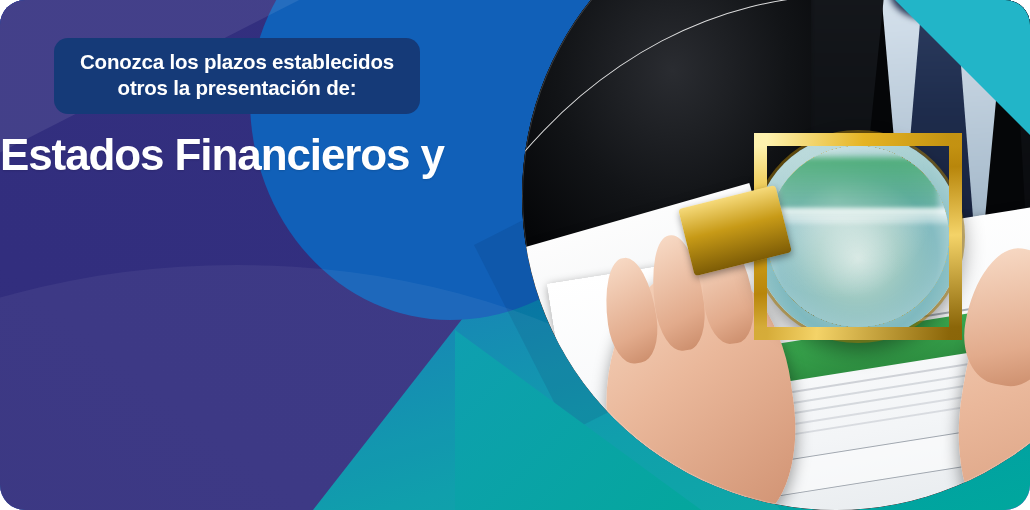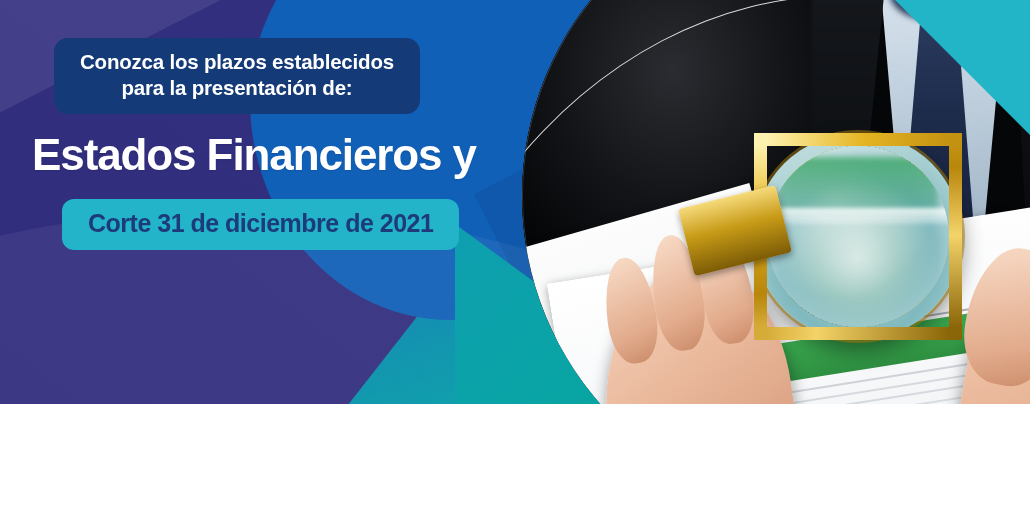--- a/index.html
+++ b/index.html
@@ -6,23 +6,24 @@
   * { margin:0; padding:0; box-sizing:border-box; }
   html,body{ background:#ffffff; }
   body{
     font-family:"Liberation Sans", sans-serif;
     -webkit-font-smoothing:antialiased;
   }
 
   #banner{
     position:relative;
     width:1030px;
-    height:404px;
+    height:510px;
     overflow:hidden;
     background:#d946ef;
+    border-radius:25px;
   }
 
   
   .bg-base{
     position:absolute; inset:0;
     background:linear-gradient(163deg,
         #0f46a0 0%,
         #0f4aa2 14%,
         #0d62ab 34%,
         #0a82b0 55%,
@@ -333,21 +334,20 @@
   }
   .badge-kicker .l2{ display:block; }
 
   .headline{
     margin-top:18px;
     color:#ffffff;
     font-size:44px;
     font-weight:bold;
     line-height:1.06;
     letter-spacing:-1.1px;
-    text-align:center;
     padding-right:22px;
     text-shadow:0 1px 2px rgba(0,0,0,.12);
   }
   .headline .l2{ display:block; }
 
   .badge-date{
     display:inline-block;
     background:#23b4c9;
     color:#1d3a7a;
     border-radius:12px;
@@ -490,23 +490,22 @@
 
     <div class="white-arc"></div>
   </div>
 
   <div class="bg-teal-wedge"></div>
 
   <div class="text-stack">
 
     <div class="badge-kicker">
       <span>Conozca los plazos establecidos</span>
-      <span class="l2">para la presentación de:</span>
+      <span class="l2">otros la presentación de:</span>
     </div>
 
     <div class="headline">
       <span>Estados Financieros y</span>
     </div>
 
-    <div class="badge-date">Corte 31 de diciembre de 2021</div>
   </div>
 
 </div>
 
 </body></html>

